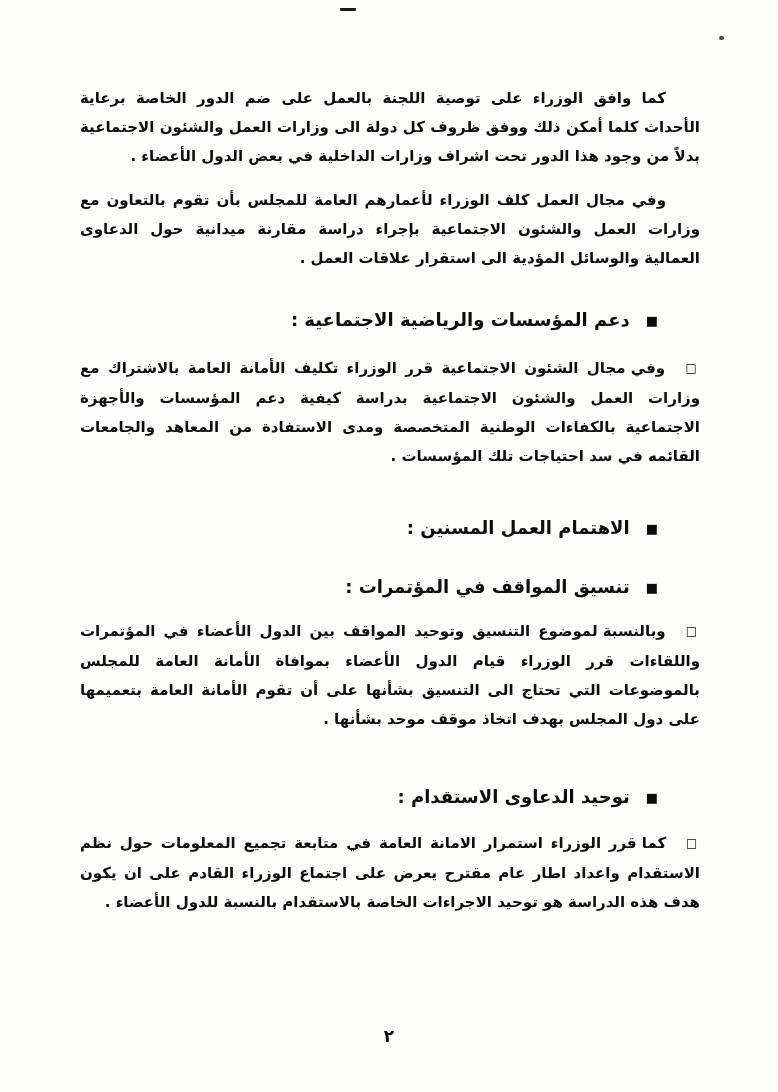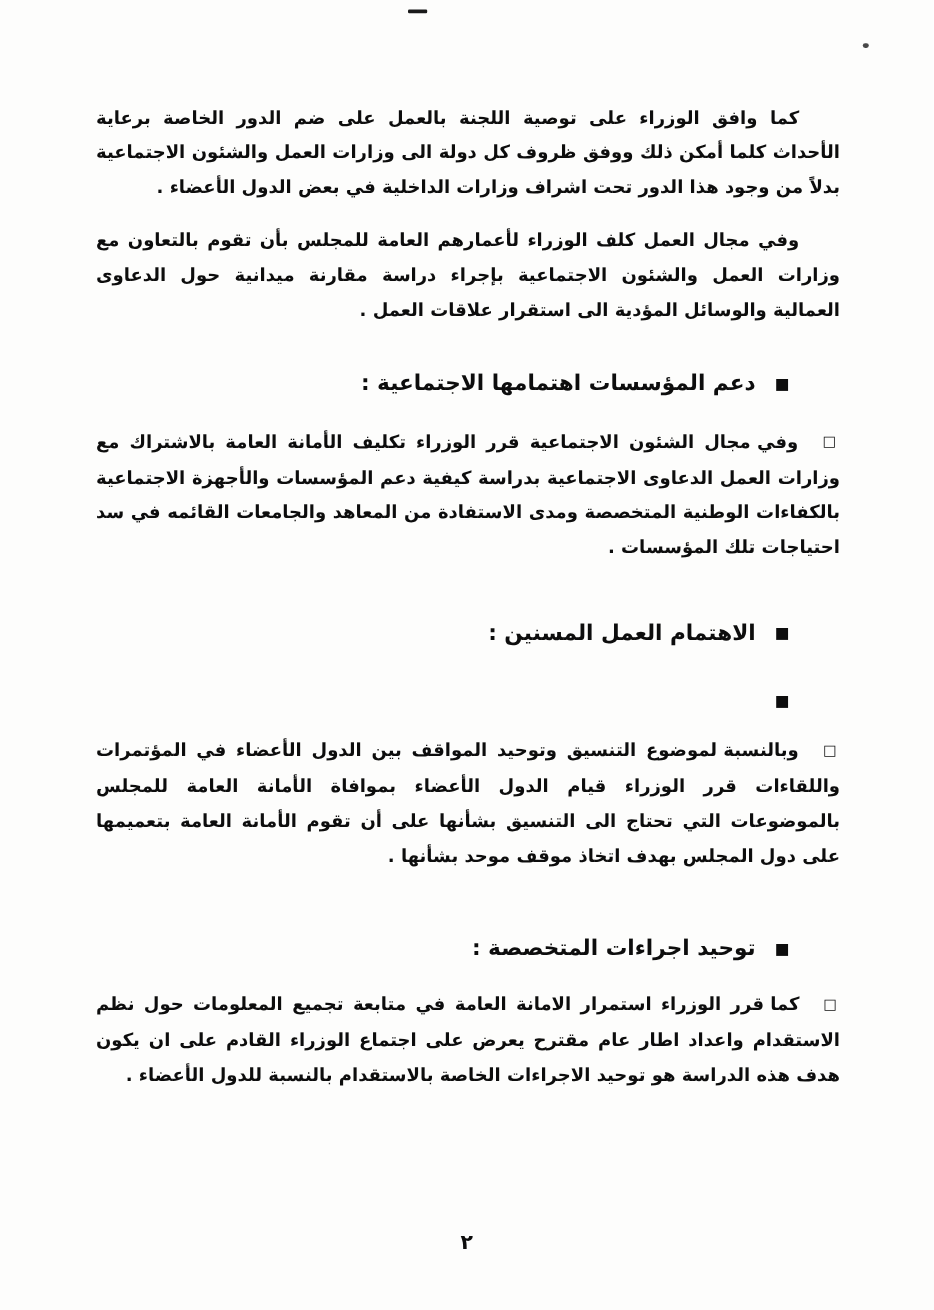--- a/index.html
+++ b/index.html
@@ -79,43 +79,44 @@
   <span class="scan-artifact artifact-top-right"></span>
 
   <div class="content">
 
     <p class="para intro-para">كما وافق الوزراء على توصية اللجنة بالعمل على ضم الدور الخاصة برعاية الأحداث كلما أمكن ذلك ووفق ظروف كل دولة الى وزارات العمل والشئون الاجتماعية بدلاً من وجود هذا الدور تحت اشراف وزارات الداخلية في بعض الدول الأعضاء .</p>
 
     <p class="para intro-para">وفي مجال العمل كلف الوزراء لأعمارهم العامة للمجلس بأن تقوم بالتعاون مع وزارات العمل والشئون الاجتماعية بإجراء دراسة مقارنة ميدانية حول الدعاوى العمالية والوسائل المؤدية الى استقرار علاقات العمل .</p>
 
     <div class="section-heading heading-1">
       <span class="bullet-filled">■</span>
-      <span>دعم المؤسسات اهتمامها الاجتماعية :</span>
+      <span>دعم المؤسسات والرياضية الاجتماعية :</span>
     </div>
     <p class="para section-para">
       <span class="bullet-open">□</span>
-      <span>وفي مجال الشئون الاجتماعية قرر الوزراء تكليف الأمانة العامة بالاشتراك مع وزارات العمل الدعاوى الاجتماعية بدراسة كيفية دعم المؤسسات والأجهزة الاجتماعية بالكفاءات الوطنية المتخصصة ومدى الاستفادة من المعاهد والجامعات القائمه في سد احتياجات تلك المؤسسات .</span>
+      <span>وفي مجال الشئون الاجتماعية قرر الوزراء تكليف الأمانة العامة بالاشتراك مع وزارات العمل والشئون الاجتماعية بدراسة كيفية دعم المؤسسات والأجهزة الاجتماعية بالكفاءات الوطنية المتخصصة ومدى الاستفادة من المعاهد والجامعات القائمه في سد احتياجات تلك المؤسسات .</span>
     </p>
 
     <div class="section-heading heading-2">
       <span class="bullet-filled">■</span>
       <span>الاهتمام العمل المسنين :</span>
     </div>
 
     <div class="section-heading heading-3">
       <span class="bullet-filled">■</span>
+      <span>تنسيق المواقف في المؤتمرات :</span>
     </div>
     <p class="para section-para">
       <span class="bullet-open">□</span>
       <span>وبالنسبة لموضوع التنسيق وتوحيد المواقف بين الدول الأعضاء في المؤتمرات واللقاءات قرر الوزراء قيام الدول الأعضاء بموافاة الأمانة العامة للمجلس بالموضوعات التي تحتاج الى التنسيق بشأنها على أن تقوم الأمانة العامة بتعميمها على دول المجلس بهدف اتخاذ موقف موحد بشأنها .</span>
     </p>
 
     <div class="section-heading heading-4">
       <span class="bullet-filled">■</span>
-      <span>توحيد اجراءات المتخصصة :</span>
+      <span>توحيد الدعاوى الاستقدام :</span>
     </div>
     <p class="para section-para">
       <span class="bullet-open">□</span>
       <span>كما قرر الوزراء استمرار الامانة العامة في متابعة تجميع المعلومات حول نظم الاستقدام واعداد اطار عام مقترح يعرض على اجتماع الوزراء القادم على ان يكون هدف هذه الدراسة هو توحيد الاجراءات الخاصة بالاستقدام بالنسبة للدول الأعضاء .</span>
     </p>
 
   </div>
 
   <div class="page-number">٢</div>
 

